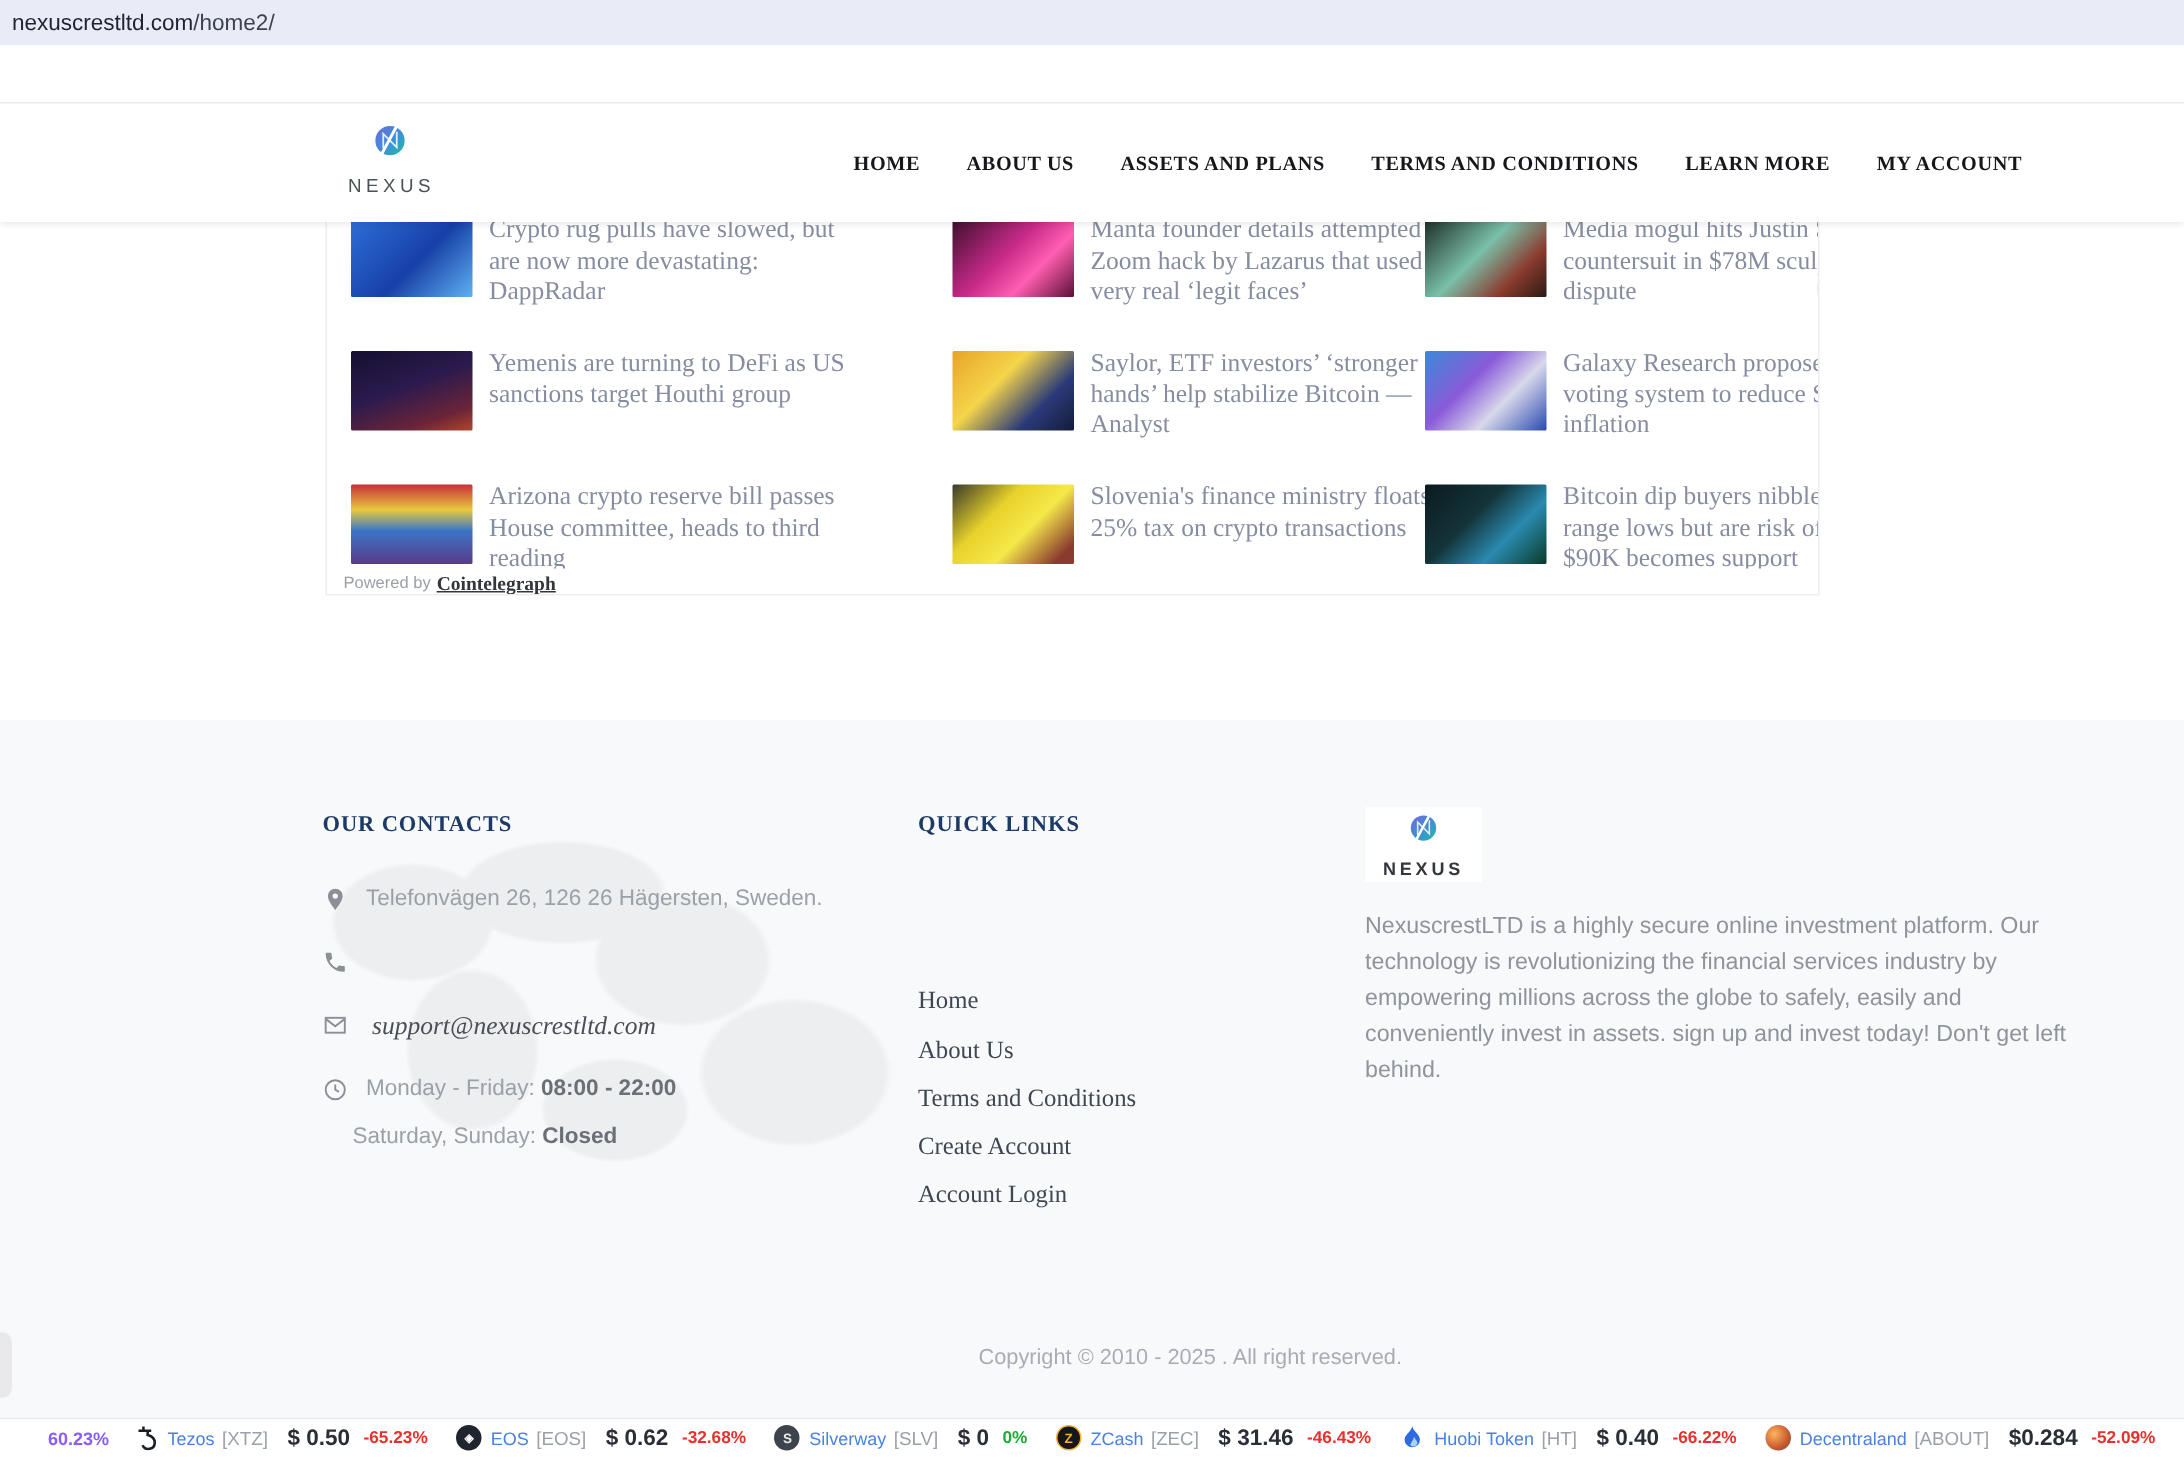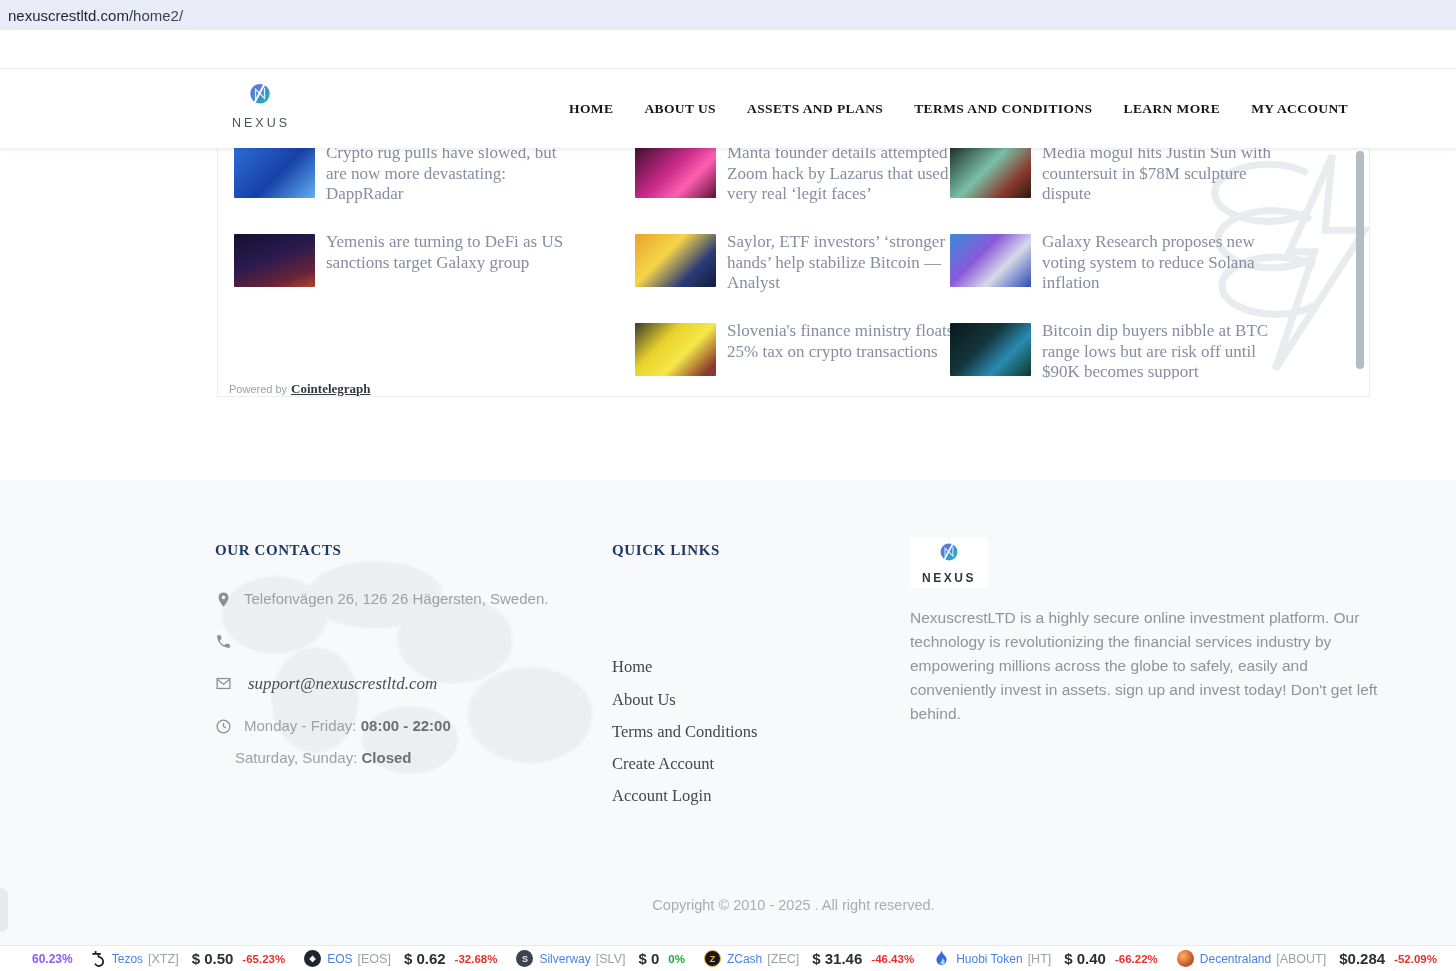--- a/index.html
+++ b/index.html
@@ -13,21 +13,21 @@
   .urlbar .path { color:#3c4250; }
 
   
   .site-header { position:absolute; left:0; top:68px; width:1456px; height:80px; background:#fff; z-index:10; border-top:1px solid #ebebee; box-shadow:0 2px 4px rgba(0,0,0,0.08); }
   .logo { position:absolute; left:232px; top:12px; width:56px; text-align:center; cursor:pointer; }
   .logo-text { display:block; margin-top:1px; font-size:12.5px; letter-spacing:3px; color:#4a5258; font-weight:500; }
   .main-nav { position:absolute; right:108px; top:0; height:80px; display:flex; align-items:center; gap:31px; }
   .nav-item { font-family:"Liberation Serif", serif; font-weight:700; font-size:13.5px; letter-spacing:0.4px; color:#15171c; cursor:pointer; white-space:nowrap; }
 
   
-  .news-widget { position:absolute; left:217px; top:95px; width:1153px; height:302px; background:#fff; border:1px solid #ededf0; z-index:1; overflow:hidden; }
+  .news-widget { position:absolute; left:217px; top:95px; width:996px; height:302px; background:#fff; border:1px solid #ededf0; z-index:1; overflow:hidden; }
   .news-item { position:absolute; width:364px; }
   .ncol0 { left:16px; } .ncol1 { left:380px;margin-left:37px; } .ncol2 { left:732px; }
   .nrow0 { top:47px; } .nrow1 { top:136px; } .nrow2 { top:225px; }
   .thumb { position:absolute; left:0; top:2px; width:81px; height:53px; border-radius:1px; }
   .headline { display:block; margin-left:92px; width:252px; font-family:"Liberation Serif", serif; font-size:17px; line-height:20.5px; color:#868da0; cursor:pointer; }
   .powered-bar { position:absolute; left:0; top:283px; width:100%; height:19px; background:#fff; z-index:3; padding-left:11px; display:flex; align-items:center; gap:4px; }
   .powered-label { font-size:11px; color:#9aa0a6; }
   .powered-link { font-family:"Liberation Serif", serif; font-size:13px; font-weight:700; color:#33363d; text-decoration:underline; cursor:pointer; }
   .ct-watermark { position:absolute; left:985px; top:45px; z-index:0; }
   .news-scrollbar { position:absolute; left:1138px; top:55px; width:8px; height:218px; border-radius:4px; background:#b2bcc5; z-index:4; cursor:pointer; }
@@ -132,31 +132,35 @@
       <div class="thumb" style="background: linear-gradient(135deg, rgb(58, 15, 42), rgb(201, 42, 138) 45%, rgb(255, 95, 176) 68%, rgb(90, 16, 56));"></div>
       <span class="headline">Manta founder details attempted Zoom hack by Lazarus that used very real ‘legit faces’</span>
     </div>
     <div class="news-item ncol2 nrow0">
       <div class="thumb" style="background: linear-gradient(135deg, rgb(26, 42, 36), rgb(122, 192, 168) 45%, rgb(138, 58, 46) 75%, rgb(42, 26, 20));"></div>
       <span class="headline">Media mogul hits Justin Sun with countersuit in $78M sculpture dispute</span>
     </div>
 
     <div class="news-item ncol0 nrow1">
       <div class="thumb" style="background: linear-gradient(160deg, rgb(20, 16, 48), rgb(43, 26, 78) 45%, rgb(106, 36, 56) 80%, rgb(177, 69, 42));"></div>
-      <span class="headline">Yemenis are turning to DeFi as US sanctions target Galaxy group</span>
+      <span class="headline">Yemenis are turning to DeFi as US sanctions target Houthi group</span>
     </div>
     <div class="news-item ncol1 nrow1">
       <div class="thumb" style="background: linear-gradient(135deg, rgb(232, 164, 40) 0%, rgb(245, 213, 74) 38%, rgb(42, 58, 120) 72%, rgb(20, 28, 58));"></div>
       <span class="headline">Saylor, ETF investors’ ‘stronger hands’ help stabilize Bitcoin — Analyst</span>
     </div>
     <div class="news-item ncol2 nrow1">
       <div class="thumb" style="background: linear-gradient(135deg, rgb(58, 138, 216), rgb(138, 90, 216) 38%, rgb(216, 216, 234) 65%, rgb(42, 74, 176));"></div>
       <span class="headline">Galaxy Research proposes new voting system to reduce Solana inflation</span>
     </div>
 
+    <div class="news-item ncol0 nrow2">
+      <div class="thumb" style="background: linear-gradient(rgb(200, 48, 58) 0%, rgb(232, 201, 62) 32%, rgb(58, 118, 200) 58%, rgb(90, 58, 138) 100%);"></div>
+      <span class="headline">Arizona crypto reserve bill passes House committee, heads to third reading</span>
+    </div>
     <div class="news-item ncol1 nrow2">
       <div class="thumb" style="background: linear-gradient(135deg, rgb(58, 58, 42), rgb(232, 210, 42) 35%, rgb(245, 232, 74) 60%, rgb(138, 58, 46) 90%);"></div>
       <span class="headline">Slovenia's finance ministry floats 25% tax on crypto transactions</span>
     </div>
     <div class="news-item ncol2 nrow2">
       <div class="thumb" style="background: linear-gradient(135deg, rgb(10, 26, 30), rgb(20, 52, 58) 40%, rgb(42, 138, 176) 68%, rgb(10, 58, 40));"></div>
       <span class="headline">Bitcoin dip buyers nibble at BTC range lows but are risk off until $90K becomes support</span>
     </div>
 
     <div class="powered-bar">

